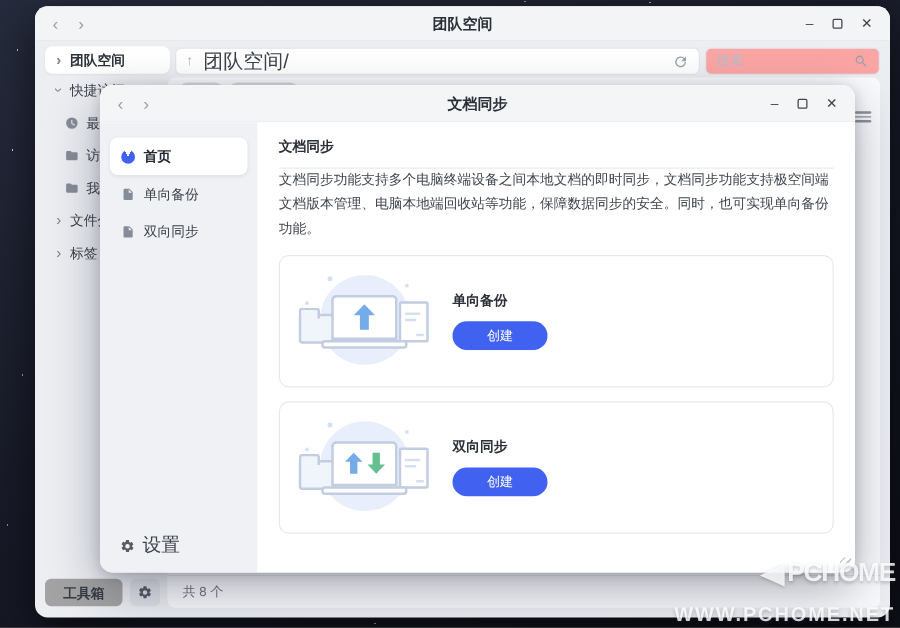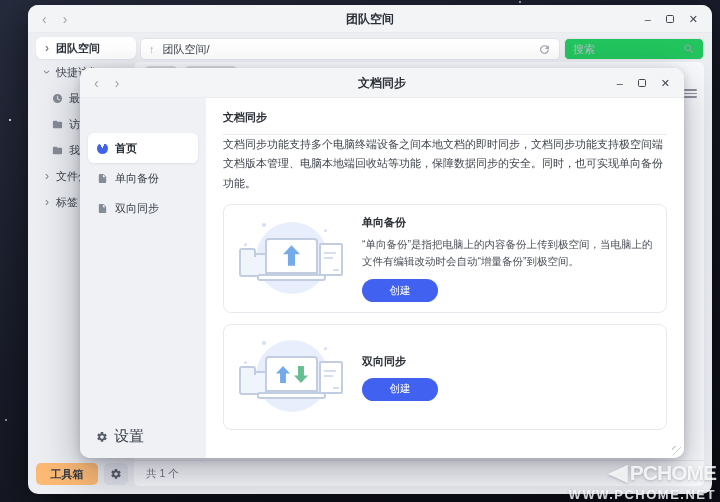--- a/index.html
+++ b/index.html
@@ -36,25 +36,25 @@
   }
   .win-controls { position:absolute; right:14px; top:0; height:28px; display:flex; align-items:center; gap:15px; }
   .win-controls .glyph { font-size:11px; color:#41454e; line-height:1; }
   .ctl-max-box { width:8px; height:8px; border:1.3px solid #41454e; border-radius:1.5px; }
   
   .pathbar {
     position:absolute; left:112px; top:33px; width:420px; height:22px; background:#fff;
     border:1px solid #e3e5ea; border-radius:5px; display:flex; align-items:center; padding:0 8px; gap:8px;
   }
   .pathbar .up-glyph { font-size:11px; color:#aab0ba; }
-  .path-text { font-size:11px; color:#3c414b; flex:1; }
+  .path-text { font-size:16px; color:#3c414b; flex:1; }
   .icon-svg { display:block; fill:currentColor; }
   .refresh { color:#9aa0ab; }
   .searchbox {
-    position:absolute; left:536px; top:33px; width:140px; height:22px; background:#22c55e;
+    position:absolute; left:536px; top:33px; width:140px; height:22px; background:#fca5a5;
     border:1px solid #e3e5ea; border-radius:5px; display:flex; align-items:center; padding:0 8px; gap:6px;
   }
   .searchbox input {
     flex:1; border:none; outline:none; font-size:11px; color:#3c414b; background:transparent; min-width:0;
     font-family:inherit;
   }
   .searchbox input::placeholder { color:#b8bdc7; }
   .mag { color:#9aa0ab; }
   
   .mw-sidebar { position:absolute; left:8px; top:32px; width:100px; }
@@ -78,21 +78,21 @@
   .ghost-pill.p2 { left:49px; width:56px; }
   .list-toggle { position:absolute; right:7px; top:27px; width:13px; display:flex; flex-direction:column; gap:2px; }
   .list-toggle i { display:block; height:1.6px; background:#8d929c; border-radius:1px; }
   .mw-statusbar {
     position:absolute; left:0; right:0; bottom:0; height:26px; border-top:1px solid #e7e9ed;
     display:flex; align-items:center; padding-left:12px; font-size:10.5px; color:#6e7380;
     border-radius:0 0 6px 6px; background:#fafbfd;
   }
   .bottom-left { position:absolute; left:8px; bottom:9px; display:flex; gap:6px; }
   .toolbox-btn {
-    width:62px; height:22px; background:#fdba74; border-radius:5px; display:flex; align-items:center;
+    width:62px; height:22px; background:#a3a3a3; border-radius:5px; display:flex; align-items:center;
     justify-content:center; font-size:11px; font-weight:bold; color:#363b45;
   }
   .gear-btn {
     width:24px; height:22px; background:#e0e2e9; border-radius:5px; display:flex;
     align-items:center; justify-content:center; color:#565c67;
   }
   
   .modal {
     position:absolute; left:80px; top:68px; width:604px; height:390px; background:#fff;
     border-radius:10px; box-shadow:0 14px 40px rgba(25,30,48,.35), 0 2px 10px rgba(25,30,48,.18);
@@ -106,21 +106,21 @@
   .md-titlebar .tb-title { height:30px; }
   .md-titlebar .win-controls { height:30px; }
   .md-sidebar {
     position:absolute; left:0; top:30px; bottom:0; width:126px; background:#eff1f5;
     border-radius:0 0 0 10px; padding-top:12px;
   }
   .md-item {
     height:30px; margin:0 8px; border-radius:6px; display:flex; align-items:center;
     gap:7px; padding:0 9px; font-size:11px; color:#3c414b;
   }
-  .md-item.selected { background:#fff; font-weight:bold; color:#23272f; box-shadow:0 1px 3px rgba(40,45,60,.08);margin-top:23px; }
+  .md-item.selected { background:#fff; font-weight:bold; color:#23272f; box-shadow:0 1px 3px rgba(40,45,60,.08); }
   .home-pie {
     width:11px; height:11px; border-radius:50%; flex:0 0 auto;
     background:conic-gradient(from -30deg,#eff1f5 0 55deg,#4161f1 55deg 360deg);
   }
   .md-item.selected .home-pie { background:conic-gradient(from -30deg,#fff 0 55deg,#4161f1 55deg 360deg); }
   .md-settings {
     position:absolute; left:16px; bottom:12px; display:flex; align-items:center; gap:6px;
     font-size:15px; color:#3c414b;
   }
   .md-settings .icon-svg { color:#565c67; }
@@ -165,21 +165,21 @@
   .il-base { position:absolute; left:21px; top:57px; width:69px; height:7px; background:#fff; border:2px solid #c2cde2; border-radius:3px; }
   .arr { width:17px; height:21px; }
   .arr.small { width:14px; height:19px; }
   .arr.up { color:#74abe8; }
   .arr.down { color:#65bf90; transform:rotate(180deg); }
   
   .watermark { position:absolute; right:4px; bottom:0px; z-index:30; text-align:right; color:rgba(255,255,255,.82); text-shadow:0 1px 3px rgba(40,45,70,.28); }
   .wm-row { display:flex; align-items:center; justify-content:flex-end; gap:2px; }
   .wm-logo { font-size:26px; line-height:1; transform:scaleY(.9); }
   .wm-title { font-size:21px; font-weight:bold; letter-spacing:-1px; line-height:1; }
-  .wm-sub { font-size:13px; font-weight:bold; letter-spacing:1.5px; margin-top:2px; }
+  .wm-sub { font-size:16px; font-weight:bold; letter-spacing:1.5px; margin-top:13px; }
 </style>
 </head>
 <body>
 
 <div class="screen">
 
   <div class="main-window">
 
     <div class="mw-titlebar">
       <div class="nav-arrows">
@@ -248,21 +248,21 @@
 
     <div class="content-panel">
       <div class="ghost-pill p1"></div>
       <div class="ghost-pill p2"></div>
       <div class="list-toggle">
           <i></i>
           <i></i>
           <i></i>
         </div>
       <div class="mw-statusbar">
-        <span>共 1 个</span>
+        <span>共 8 个</span>
       </div>
     </div>
 
     <div class="bottom-left">
       <div class="toolbox-btn">
         <span>工具箱</span>
       </div>
       <div class="gear-btn">
         <svg class="icon-svg" width="12" height="12" viewBox="0 0 24 24">
             <path d="M19.14 12.94c.04-.3.06-.61.06-.94s-.02-.64-.07-.94l2.03-1.58a.5.5 0 0 0 .12-.64l-1.92-3.32a.5.5 0 0 0-.61-.22l-2.39.96a7.3 7.3 0 0 0-1.62-.94l-.36-2.54A.5.5 0 0 0 13.9 2h-3.8a.5.5 0 0 0-.5.42l-.36 2.54c-.59.24-1.13.56-1.62.94l-2.39-.96a.5.5 0 0 0-.61.22L2.7 8.48a.5.5 0 0 0 .12.64l2.03 1.58c-.05.3-.07.63-.07.94s.02.64.07.94l-2.03 1.58a.5.5 0 0 0-.12.64l1.92 3.32c.14.24.42.33.61.22l2.39-.96c.5.38 1.03.7 1.62.94l.36 2.54c.04.24.25.42.5.42h3.8c.25 0 .46-.18.5-.42l.36-2.54c.59-.24 1.13-.56 1.62-.94l2.39.96c.23.09.47 0 .61-.22l1.92-3.32a.5.5 0 0 0-.12-.64l-2.03-1.58zM12 15.6A3.6 3.6 0 1 1 15.6 12 3.6 3.6 0 0 1 12 15.6z"></path>
@@ -326,21 +326,20 @@
           <div class="il-doc"></div>
           <div class="il-laptop">
             <svg class="arr up" viewBox="0 0 20 24">
                 <path fill="currentColor" d="M10 0 L20 10.5 H14.2 V24 H5.8 V10.5 H0 Z"></path>
               </svg>
           </div>
           <div class="il-base"></div>
         </div>
         <div class="card-text">
           <div class="card-title">单向备份</div>
-          <div class="card-desc">“单向备份”是指把电脑上的内容备份上传到极空间，当电脑上的文件有编辑改动时会自动“增量备份”到极空间。</div>
           <button class="create-btn">创建</button>
         </div>
       </div>
 
       <div class="sync-card">
         <div class="illus">
           <div class="il-circle"></div>
           <span class="il-dot a"></span>
             <span class="il-dot b"></span>
             <span class="il-dot c"></span>

